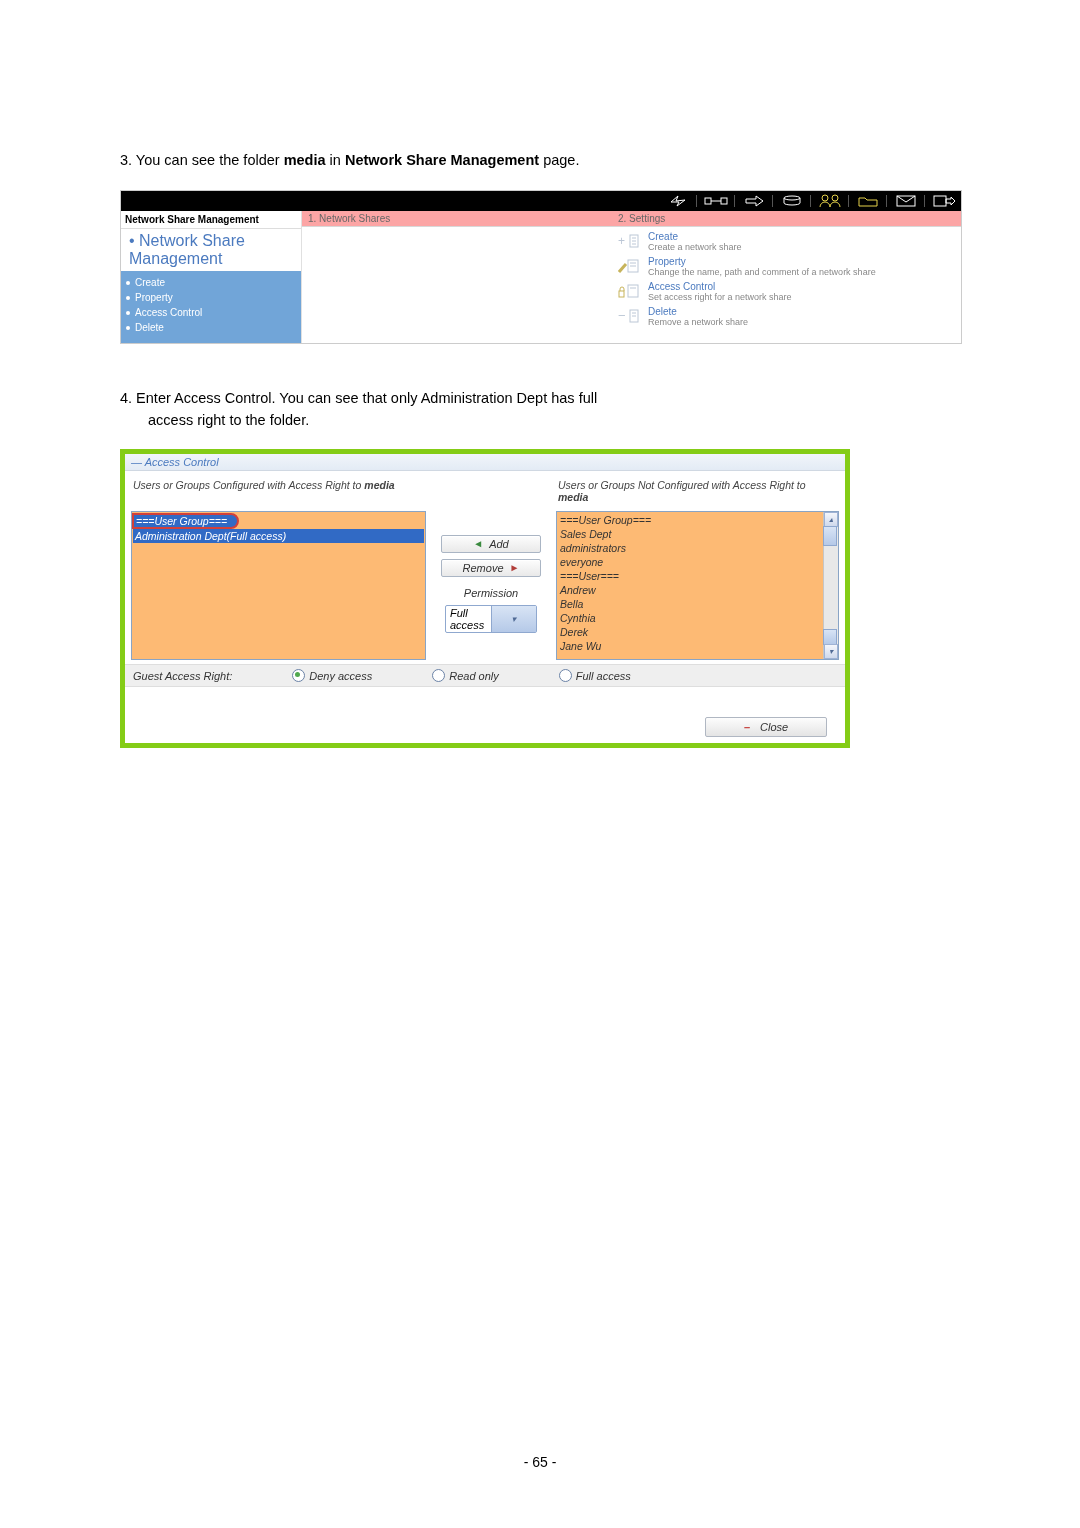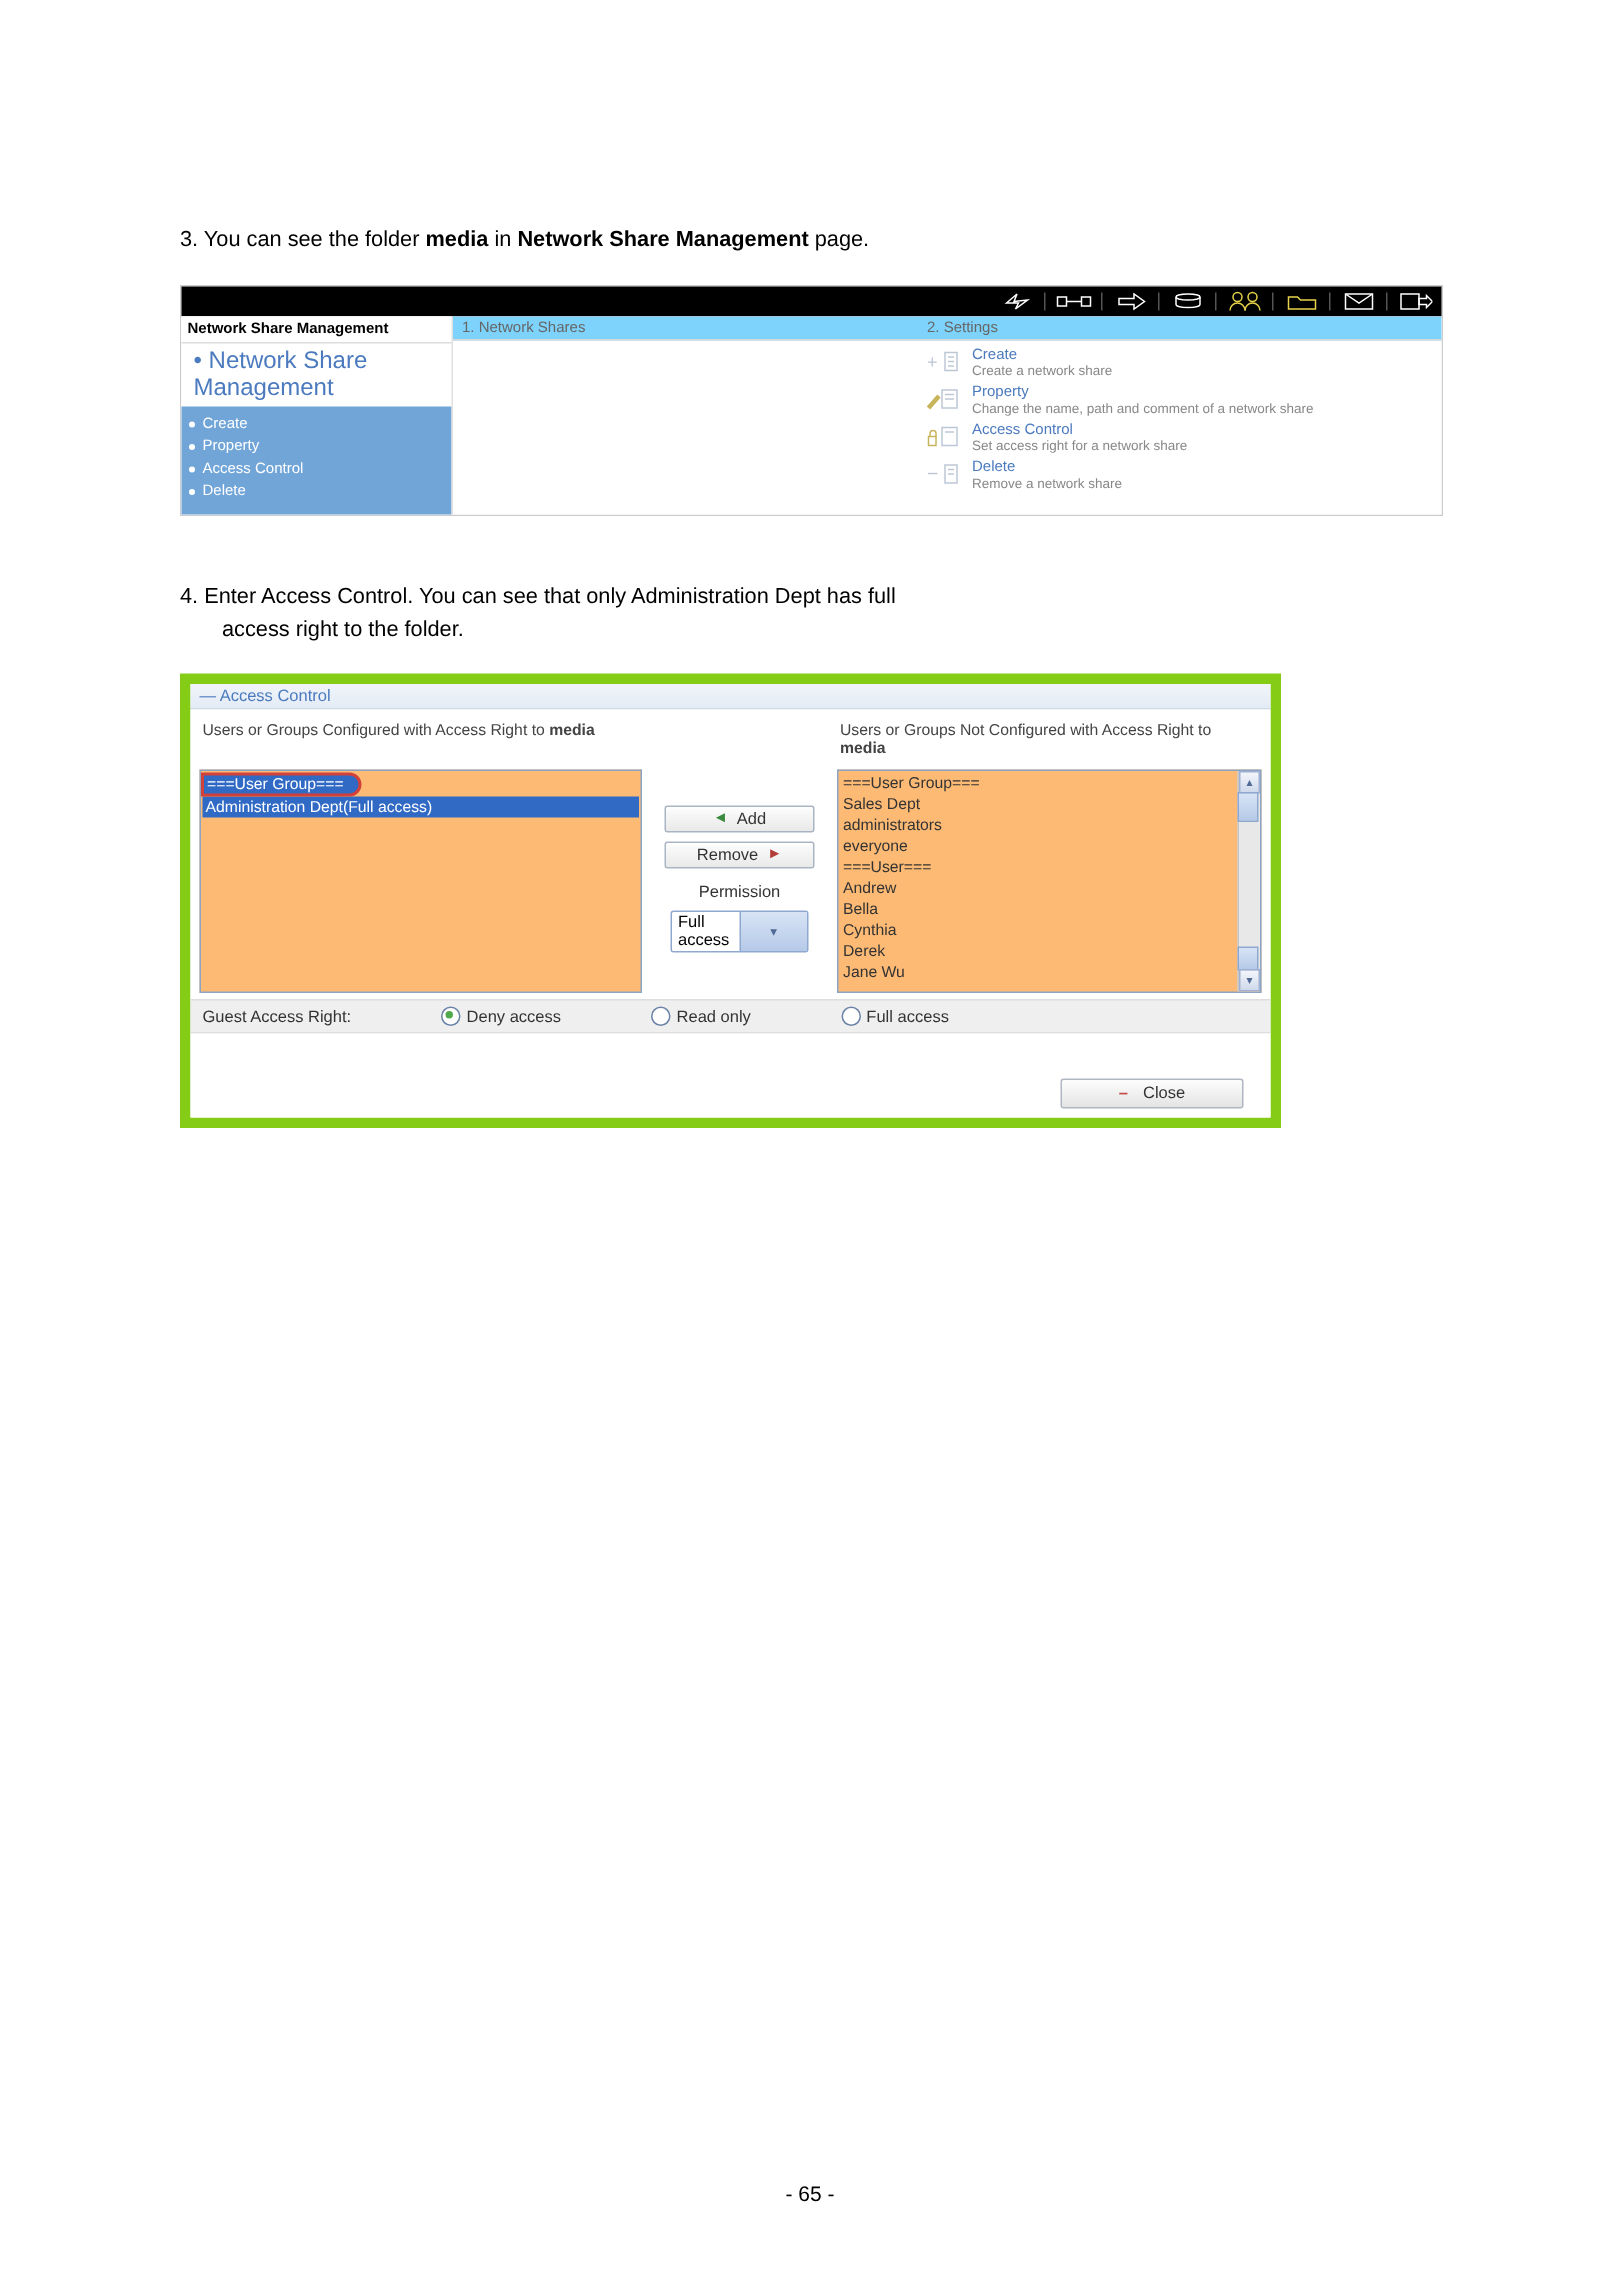--- a/index.html
+++ b/index.html
@@ -91,21 +91,21 @@
   }
 
   .panel-mid {
     width: 310px;
     border-right: 0;
     border-left: 1px solid #e0e0e0;
     flex-shrink:0;
   }
   .panel-right { flex:1; }
   .panel-header {
-    background: #7dd3fc;
+    background: #fca5a5;
     font-size: 10px;
     color: #666;
     padding: 2px 6px;
     border-bottom: 1px solid #d8d8d8;
   }
   .treebox {
     border: 1px solid #9da8b8;
     margin: 4px;
     font-size: 10px;
     padding: 2px;
@@ -127,21 +127,22 @@
   .setting-row { display:flex; gap:6px; padding:2px 0; align-items:flex-start;}
   .set-icon { width:26px; height:20px; flex-shrink:0; display:flex; align-items:center; justify-content:center;}
   .set-title { color:#4b7abf; font-size:10px; }
   .set-desc { color:#888; font-size:9px; }
 
   
   .shot2 {
     width: 720px;
     margin-top:4px;
     font-family: Tahoma, Arial, sans-serif;
-    border: 7px solid #84cc16;
+    border: 5px solid #84cc16;
+    font-style: italic;
   }
   .ac-top {
     background: linear-gradient(#f1f5fa, #e3ebf5);
     padding: 2px 6px;
     color: #4b7abf;
     font-size: 11px;
     border-bottom: 1px solid #d0d8e2;
     display:flex;
     align-items: center;
     gap: 4px;

